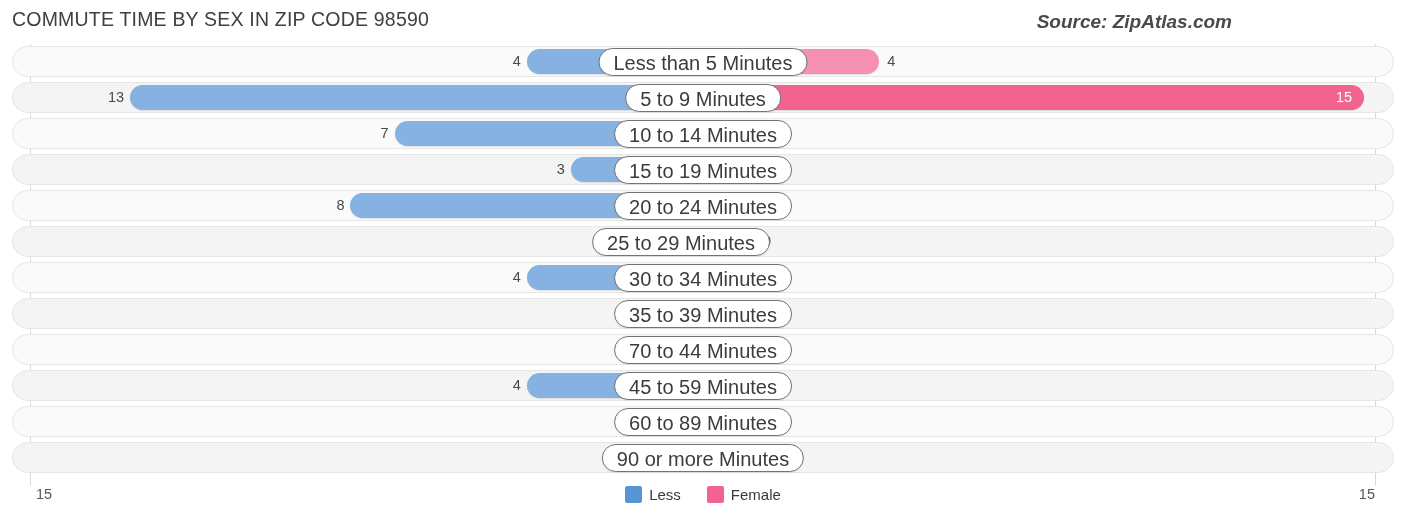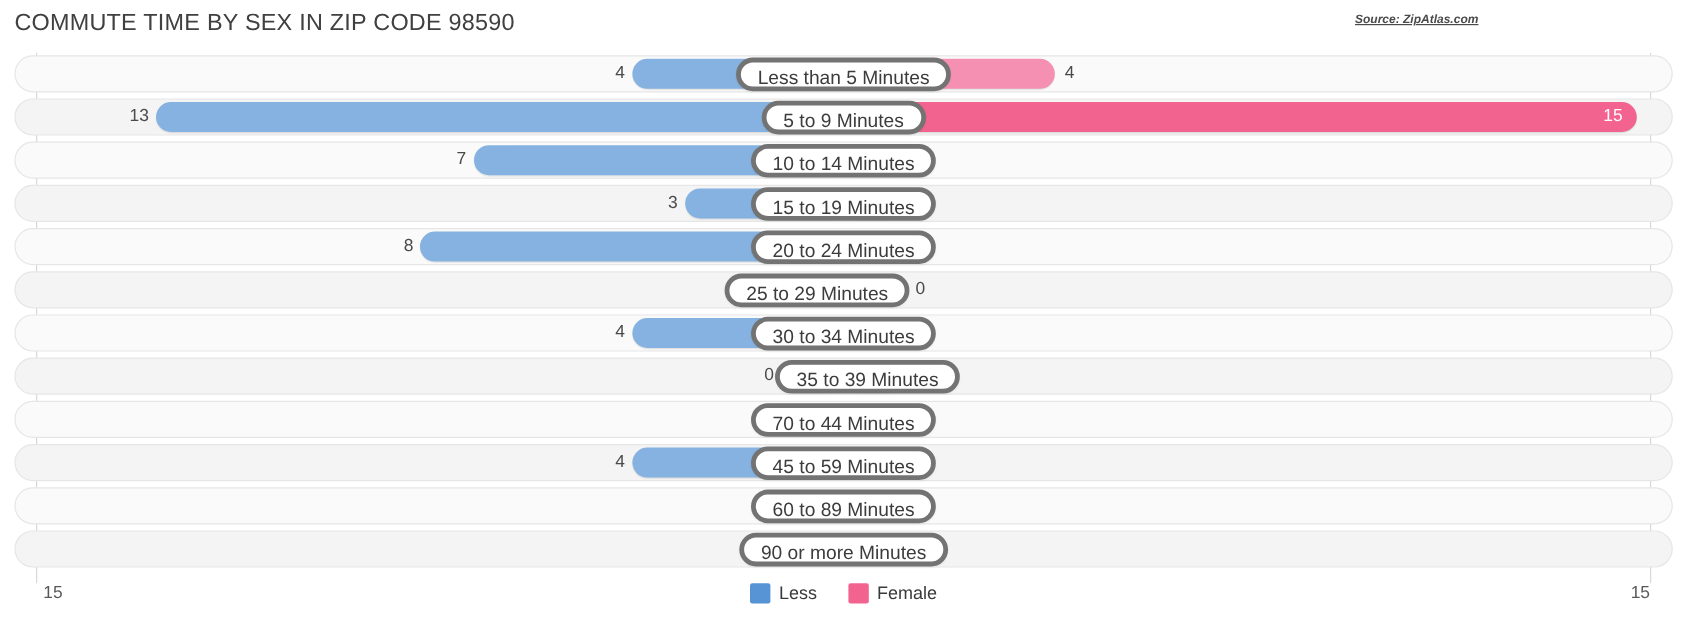--- a/index.html
+++ b/index.html
@@ -15,22 +15,22 @@
   .header{
     position:absolute;left:0;top:0;width:1244px;height:44px;
   }
   .title{
     position:absolute;left:12px;top:8px;
     font-size:19.5px;font-weight:400;letter-spacing:.2px;
     color:#404040;white-space:nowrap;
   }
   .source{
     position:absolute;right:12px;top:11px;
-    font-size:10px;font-style:italic;font-weight:700;
-    color:#4a4a4a;white-space:nowrap;text-decoration:underline;
+    font-size:19px;font-style:italic;font-weight:700;
+    color:#4a4a4a;white-space:nowrap;
   }
   
   .plot{
     position:absolute;left:0;top:44px;width:1406px;height:434px;
   }
   .axisline{
     position:absolute;top:0;bottom:-8px;width:1px;background:#d8d8d8;
   }
   .axisline.left{left:30px;}
   .axisline.right{left:1375px;}
@@ -63,22 +63,22 @@
   .bar.female.max{background:#f2648f;}
 
   .val{
     position:absolute;top:0;height:31px;line-height:31px;
     font-size:14.5px;color:#4a4a4a;white-space:nowrap;
   }
   .val.inside{color:#ffffff;}
 
   .catpill{
     position:absolute;top:1.5px;height:28px;line-height:28px;
-    background:#ffffff;border:4px solid #737373;border-radius:15px;
-    font-size:16px;color:#3c3c3c;text-align:center;white-space:nowrap;
+    background:#ffffff;border:1px solid #737373;border-radius:15px;
+    font-size:20px;color:#3c3c3c;text-align:center;white-space:nowrap;
     padding:0 14px;
     transform:translateX(-50%);
     box-shadow:0 1px 2px rgba(0,0,0,.06);
     box-sizing:border-box;
   }
   
   .footer{
     position:absolute;left:0;top:478px;width:1406px;height:44px;
   }
   .axistick{
@@ -176,21 +176,21 @@
         <div class="catpill" style="left: 691px;">30 to 34 Minutes</div>
       </div>
     </div>
     <div class="row alt" style="top: 254px;">
       <div class="track"></div>
       <div class="barwrap">
         <div class="bar male" style="left: 639px; width: 52px;"></div>
         <div class="val" style="left: 613px; width: 20px; text-align: right;">0</div>
         <div class="bar female" style="left: 691px; width: 52px;"></div>
         <div class="val" style="left: 751px;">0</div>
-        <div class="catpill" style="left: 711px;">35 to 39 Minutes</div>
+        <div class="catpill" style="left: 691px;">35 to 39 Minutes</div>
       </div>
     </div>
     <div class="row" style="top: 290px;">
       <div class="track"></div>
       <div class="barwrap">
         <div class="bar male" style="left: 639px; width: 52px;"></div>
         <div class="val" style="left: 613px; width: 20px; text-align: right;">0</div>
         <div class="bar female" style="left: 691px; width: 52px;"></div>
         <div class="val" style="left: 751px;">0</div>
         <div class="catpill" style="left: 691px;">70 to 44 Minutes</div>

